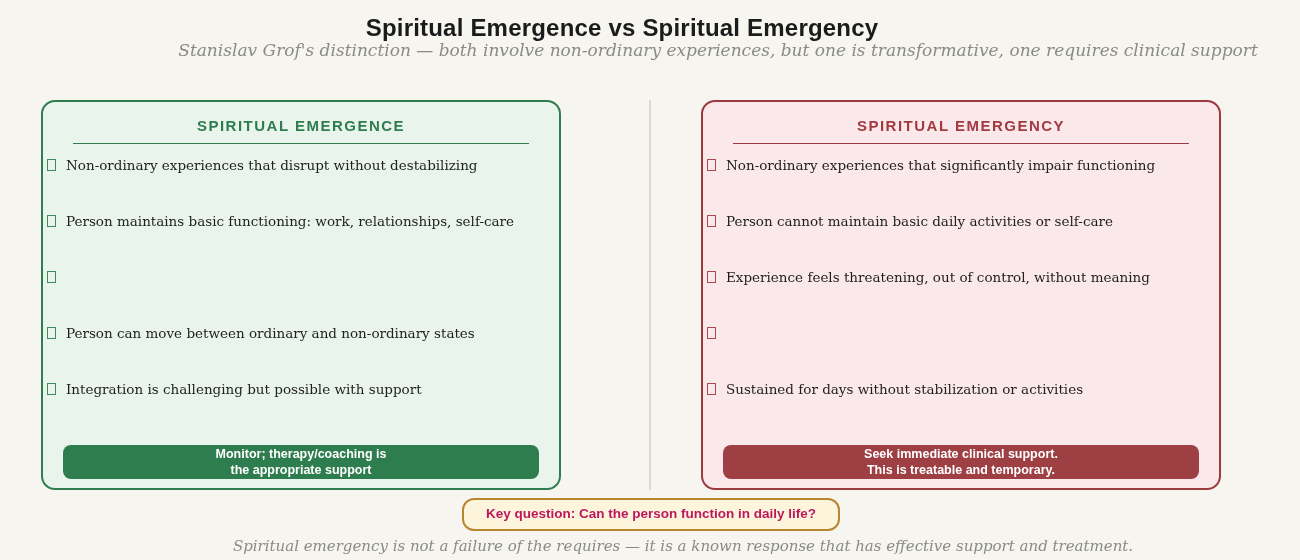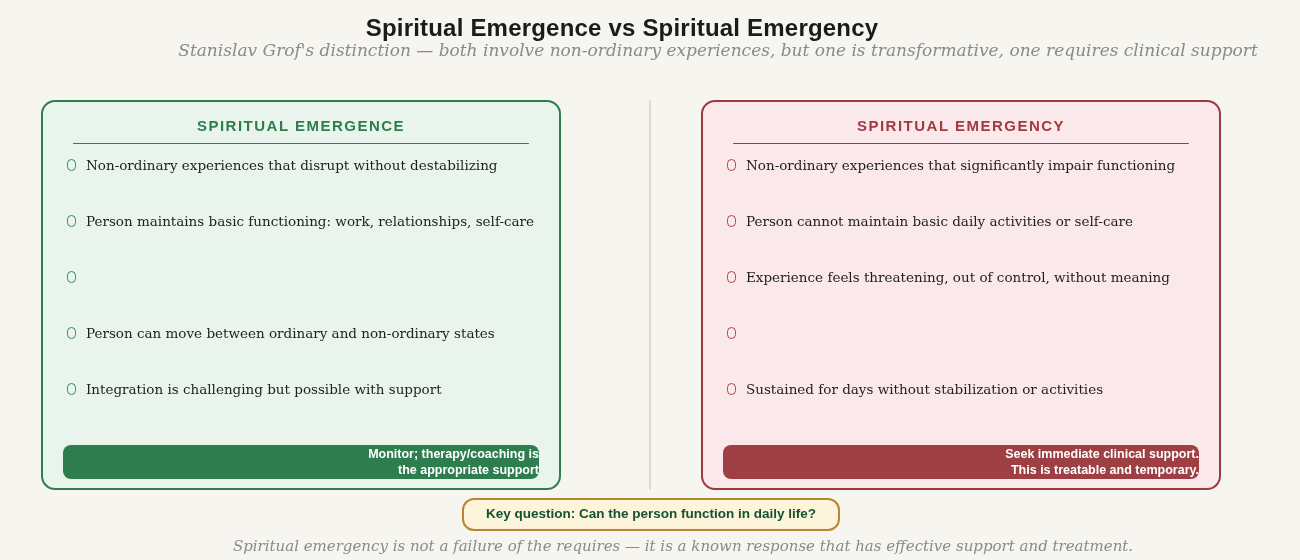--- a/index.html
+++ b/index.html
@@ -1,15 +1,15 @@
 <!DOCTYPE html>
 <html><head>
 <meta charset="utf-8">
 <style>
-  * { margin: 0; padding: 0; box-sizing: border-box; border-radius: 18px; }
+  * { margin: 0; padding: 0; box-sizing: border-box; }
   html, body { background: #f7f5f0; }
   #canvas {
     position: relative;
     width: 1300px;
     height: 560px;
     background: #f7f5f0;
     overflow: hidden;
     font-family: "Liberation Sans", sans-serif;
   }
 
@@ -76,21 +76,21 @@
   .emergency .panel-rule { border-color: #9c3b3f; }
 
   .item-list {
     list-style: none;
     margin-top: 12px;
   }
   .item {
     display: flex;
     align-items: flex-start;
     height: 56px;
-    padding-left: 24px;
+    padding-left: 4px;
   }
   .bullet-box {
     flex: 0 0 auto;
     width: 9px;
     height: 12px;
     margin: 3px 10px 0 0;
     border: 1.2px solid;
     background: transparent;
   }
   .emergence .bullet-box { border-color: #3d8a5c; }
@@ -104,21 +104,21 @@
   }
 
   .action-banner {
     position: absolute;
     left: 20px;
     right: 20px;
     bottom: 9px;
     height: 34px;
     border-radius: 8px;
     color: #ffffff;
-    text-align: right;
+    text-align: center;
     font-weight: bold;
     font-size: 12.5px;
     line-height: 16px;
     padding-top: 1px;
   }
   .emergence .action-banner { background: #2e7d4f; }
   .emergency .action-banner { background: #9e3f44; }
 
   .divider {
     position: absolute;
@@ -130,21 +130,21 @@
   }
 
   .key-question {
     position: absolute;
     top: 498px;
     left: 651px;
     transform: translateX(-50%);
     background: #fdf4dc;
     border: 2.5px solid #b8862f;
     border-radius: 12px;
-    color: #14532d;
+    color: #be185d;
     font-weight: bold;
     font-size: 13.5px;
     line-height: 28px;
     height: 33px;
     padding: 0 22px;
     white-space: nowrap;
   }
 
   .footer-note {
     position: absolute;

